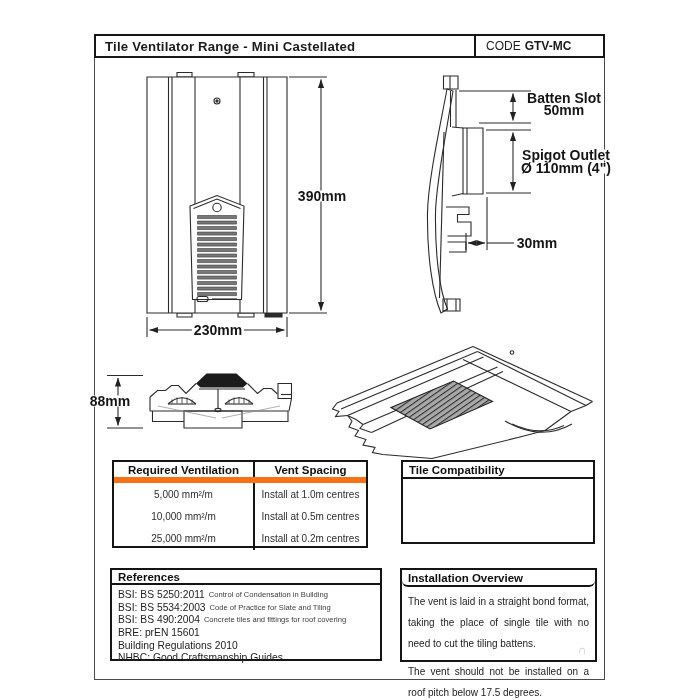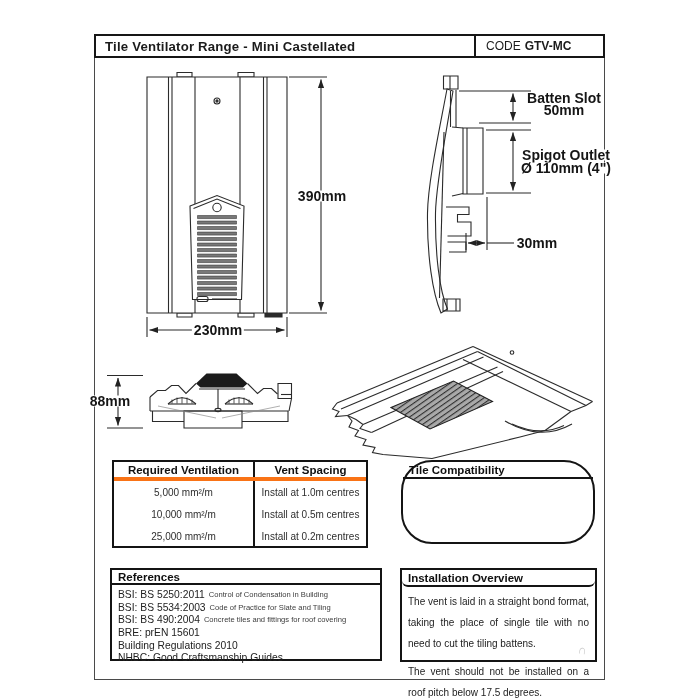--- a/index.html
+++ b/index.html
@@ -20,28 +20,28 @@
   svg.draw{position:absolute;left:0;top:0;pointer-events:none;}
   svg.draw *{vector-effect:non-scaling-stroke;}
 
   
   .dim-lbl{position:absolute;transform:translate(-50%,-50%);background:#fff;padding:0 2px;
            font-weight:bold;font-size:14px;white-space:nowrap;color:#151515;line-height:11px;}
 
   
   .tbl{border:2px solid #141414;background:#fff;font-size:10px;color:#2e2e2e;}
   .vent-table{left:112px;top:460px;width:256px;height:88px;}
-  .vt-head{display:grid;grid-template-columns:141px 1fr;border-bottom:4px solid #f97316;height:15px;}
+  .vt-head{display:grid;grid-template-columns:141px 1fr;border-bottom:6px solid #f97316;height:15px;}
   .vt-head div{display:flex;align-items:center;justify-content:center;font-weight:bold;font-size:11.5px;color:#111;}
   .vt-head div:first-child{border-right:2px solid #141414;}
   .vt-body{display:grid;grid-template-columns:141px 1fr;height:calc(100% - 17px);}
   .vt-col{display:flex;flex-direction:column;justify-content:space-around;text-align:center;}
   .vt-col.first{border-right:2px solid #141414;}
 
-  .compat{left:401px;top:460px;width:194px;height:84px;border-radius:31px;}
+  .compat{left:401px;top:460px;width:194px;height:84px;}
   .box-title{height:15px;border-bottom:2px solid #141414;display:flex;align-items:center;
              padding-left:6px;font-weight:bold;font-size:11.5px;color:#101010;}
   .compat-items{display:flex;flex-direction:column;justify-content:space-around;height:calc(100% - 17px);
                 text-align:center;padding:2px 0;}
   .compat-items b{font-weight:bold;}
 
   .refs{left:110px;top:568px;width:272px;height:93px;}
   .refs-title{height:13px;}
   .refs-list{padding:3px 0 0 6px;}
   .ref-line{height:12.7px;display:flex;align-items:center;white-space:nowrap;}

